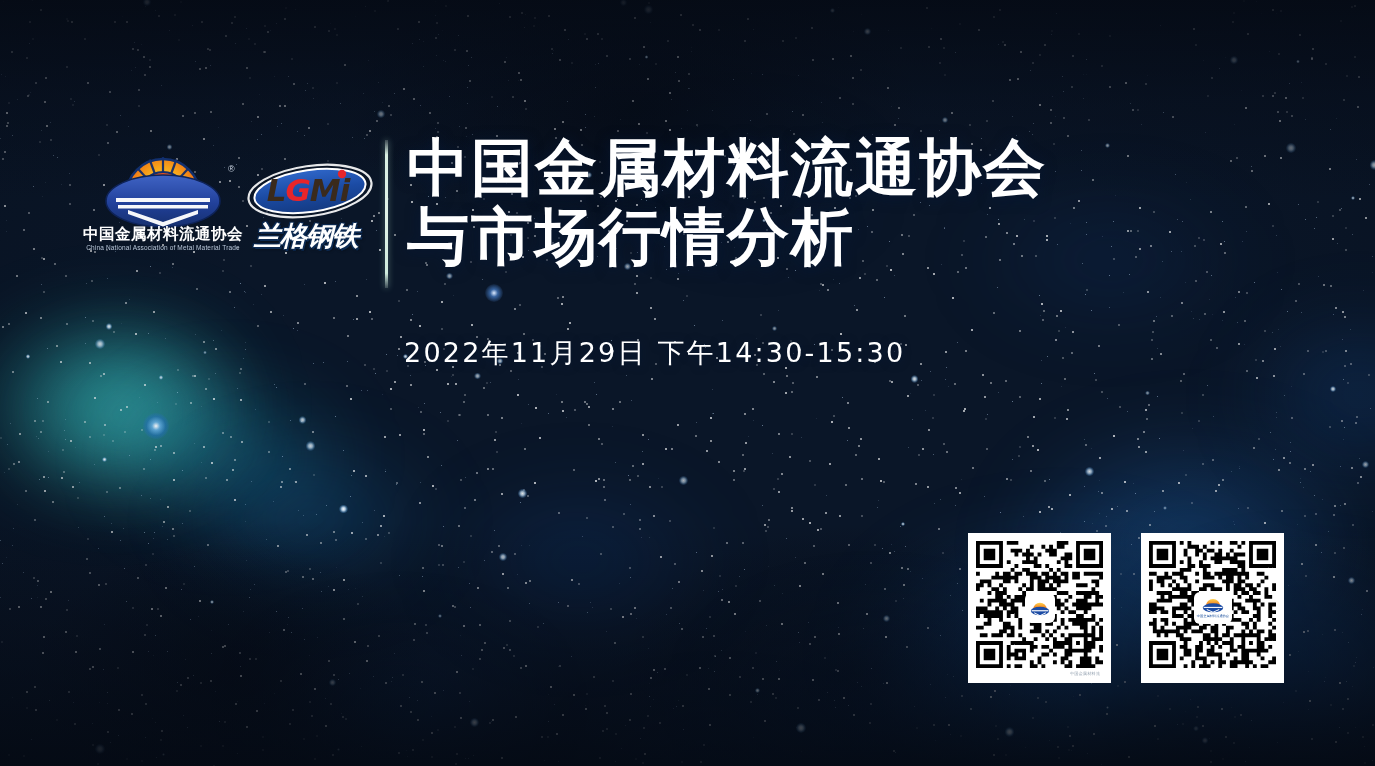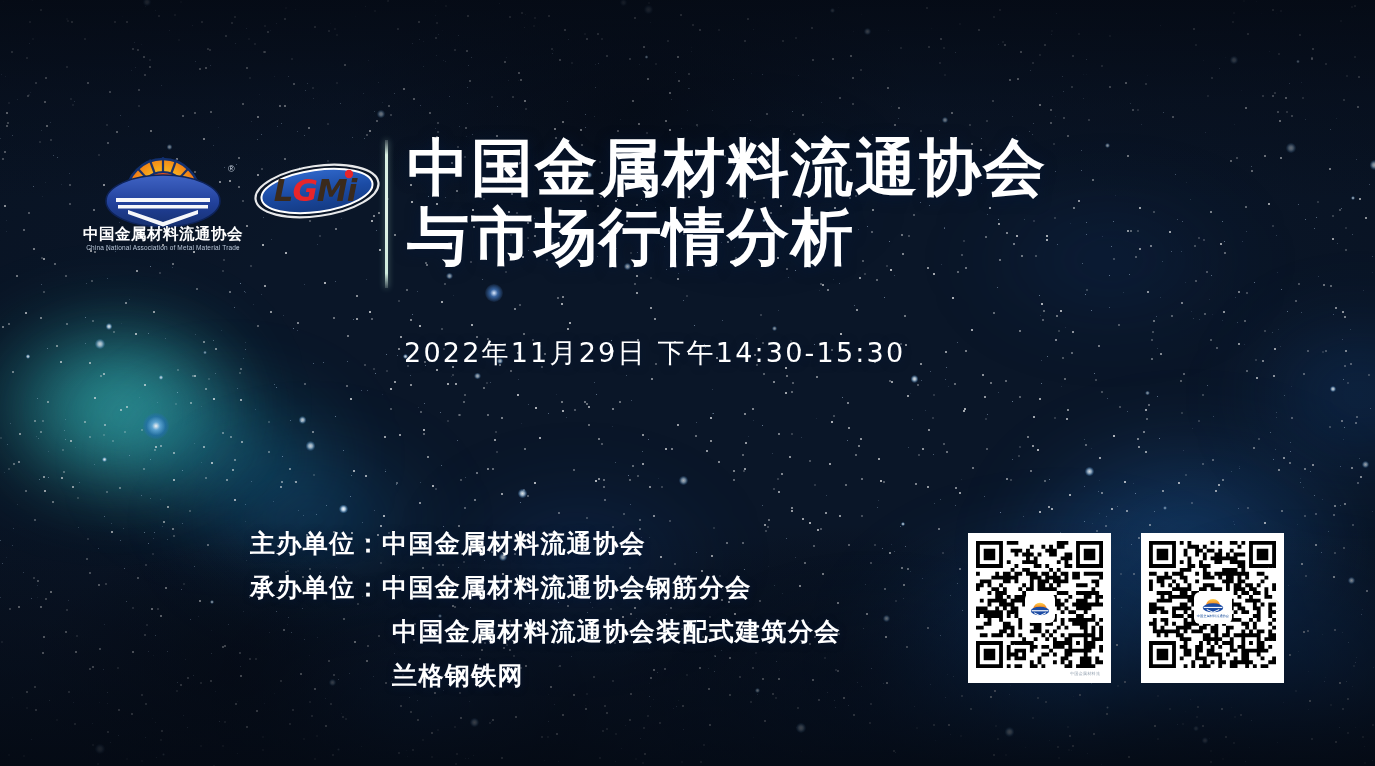--- a/index.html
+++ b/index.html
@@ -119,21 +119,21 @@
   }
 
   
   .lgmi-logo {
     position: absolute;
     left: 242px;
     top: 160px;
     width: 128px;
     height: 100px;
   }
-  .lgmi-oval { position: absolute; left: 11px; top: 0; width: 128px; height: 62px; }
+  .lgmi-oval { position: absolute; left: 4px; top: 0; width: 128px; height: 62px; }
   .lgmi-cn {
     position: absolute;
     left: 0; top: 58px;
     width: 128px;
     text-align: center;
     font-size: 27px;
     font-weight: 700;
     font-style: italic;
     color: #ffffff;
     letter-spacing: -1px;
@@ -406,35 +406,30 @@
 
           <ellipse cx="64" cy="31" rx="62" ry="25" fill="none" stroke="#ffffff" stroke-width="2.2" opacity="0.9" transform="rotate(-8 64 31)"></ellipse>
           <ellipse cx="64" cy="31" rx="56" ry="21" fill="url(#lgOval)" stroke="#ffffff" stroke-width="2" transform="rotate(-8 64 31)"></ellipse>
 
           <text x="62" y="41" text-anchor="middle" font-family="DejaVu Sans, sans-serif" font-size="31" font-weight="700" font-style="italic" fill="#ffffff" letter-spacing="-1">
             <tspan fill="#3a2a1c">L</tspan><tspan fill="#e8252a">G</tspan><tspan fill="#3a2a1c">M</tspan><tspan fill="#3a2a1c">i</tspan>
           </text>
           <circle cx="96" cy="14" r="4.2" fill="#e8252a"></circle>
         </svg>
       </div>
+      <div class="lgmi-cn">兰格钢铁</div>
     </div>
 
     <div class="divider"></div>
 
     <div class="title"><span>中国金属材料流通协会</span>
 <span>与市场行情分析</span></div>
 
     <div class="datetime">2022年11月29日 下午14:30-15:30</div>
 
-    <div class="orgs" id="orgs">
-        <div class="org-line">主办单位：中国金属材料流通协会</div>
-        <div class="org-line">承办单位：中国金属材料流通协会钢筋分会</div>
-        <div class="org-line indent">中国金属材料流通协会装配式建筑分会</div>
-        <div class="org-line indent">兰格钢铁网</div>
-      </div>
 
     <div class="qr qr-1">
       <div class="qr-canvas" id="qr1">
           <svg width="127" height="127" viewBox="0 0 33 33" style="position: absolute; left: 0px; top: 0px;">
             <rect width="33" height="33" fill="#ffffff"></rect>
             <path d="M0 0h1v1h-1zM1 0h1v1h-1zM2 0h1v1h-1zM3 0h1v1h-1zM4 0h1v1h-1zM5 0h1v1h-1zM6 0h1v1h-1zM8 0h1v1h-1zM9 0h1v1h-1zM10 0h1v1h-1zM21 0h1v1h-1zM22 0h1v1h-1zM23 0h1v1h-1zM26 0h1v1h-1zM27 0h1v1h-1zM28 0h1v1h-1zM29 0h1v1h-1zM30 0h1v1h-1zM31 0h1v1h-1zM32 0h1v1h-1zM0 1h1v1h-1zM6 1h1v1h-1zM14 1h1v1h-1zM17 1h1v1h-1zM19 1h1v1h-1zM21 1h1v1h-1zM22 1h1v1h-1zM26 1h1v1h-1zM32 1h1v1h-1zM0 2h1v1h-1zM2 2h1v1h-1zM3 2h1v1h-1zM4 2h1v1h-1zM6 2h1v1h-1zM9 2h1v1h-1zM10 2h1v1h-1zM11 2h1v1h-1zM13 2h1v1h-1zM18 2h1v1h-1zM19 2h1v1h-1zM20 2h1v1h-1zM26 2h1v1h-1zM28 2h1v1h-1zM29 2h1v1h-1zM30 2h1v1h-1zM32 2h1v1h-1zM0 3h1v1h-1zM2 3h1v1h-1zM3 3h1v1h-1zM4 3h1v1h-1zM6 3h1v1h-1zM10 3h1v1h-1zM12 3h1v1h-1zM13 3h1v1h-1zM14 3h1v1h-1zM16 3h1v1h-1zM19 3h1v1h-1zM20 3h1v1h-1zM23 3h1v1h-1zM24 3h1v1h-1zM26 3h1v1h-1zM28 3h1v1h-1zM29 3h1v1h-1zM30 3h1v1h-1zM32 3h1v1h-1zM0 4h1v1h-1zM2 4h1v1h-1zM3 4h1v1h-1zM4 4h1v1h-1zM6 4h1v1h-1zM13 4h1v1h-1zM15 4h1v1h-1zM22 4h1v1h-1zM23 4h1v1h-1zM24 4h1v1h-1zM26 4h1v1h-1zM28 4h1v1h-1zM29 4h1v1h-1zM30 4h1v1h-1zM32 4h1v1h-1zM0 5h1v1h-1zM6 5h1v1h-1zM8 5h1v1h-1zM12 5h1v1h-1zM13 5h1v1h-1zM14 5h1v1h-1zM15 5h1v1h-1zM21 5h1v1h-1zM23 5h1v1h-1zM26 5h1v1h-1zM32 5h1v1h-1zM0 6h1v1h-1zM1 6h1v1h-1zM2 6h1v1h-1zM3 6h1v1h-1zM4 6h1v1h-1zM5 6h1v1h-1zM6 6h1v1h-1zM10 6h1v1h-1zM15 6h1v1h-1zM16 6h1v1h-1zM18 6h1v1h-1zM23 6h1v1h-1zM24 6h1v1h-1zM26 6h1v1h-1zM27 6h1v1h-1zM28 6h1v1h-1zM29 6h1v1h-1zM30 6h1v1h-1zM31 6h1v1h-1zM32 6h1v1h-1zM9 7h1v1h-1zM12 7h1v1h-1zM13 7h1v1h-1zM19 7h1v1h-1zM21 7h1v1h-1zM0 8h1v1h-1zM5 8h1v1h-1zM7 8h1v1h-1zM8 8h1v1h-1zM10 8h1v1h-1zM11 8h1v1h-1zM13 8h1v1h-1zM14 8h1v1h-1zM15 8h1v1h-1zM17 8h1v1h-1zM18 8h1v1h-1zM20 8h1v1h-1zM22 8h1v1h-1zM23 8h1v1h-1zM25 8h1v1h-1zM26 8h1v1h-1zM28 8h1v1h-1zM29 8h1v1h-1zM30 8h1v1h-1zM31 8h1v1h-1zM32 8h1v1h-1zM4 9h1v1h-1zM5 9h1v1h-1zM6 9h1v1h-1zM7 9h1v1h-1zM8 9h1v1h-1zM9 9h1v1h-1zM10 9h1v1h-1zM14 9h1v1h-1zM15 9h1v1h-1zM16 9h1v1h-1zM18 9h1v1h-1zM19 9h1v1h-1zM20 9h1v1h-1zM21 9h1v1h-1zM23 9h1v1h-1zM25 9h1v1h-1zM26 9h1v1h-1zM32 9h1v1h-1zM1 10h1v1h-1zM2 10h1v1h-1zM3 10h1v1h-1zM7 10h1v1h-1zM8 10h1v1h-1zM10 10h1v1h-1zM14 10h1v1h-1zM16 10h1v1h-1zM17 10h1v1h-1zM18 10h1v1h-1zM20 10h1v1h-1zM21 10h1v1h-1zM22 10h1v1h-1zM23 10h1v1h-1zM30 10h1v1h-1zM31 10h1v1h-1zM0 11h1v1h-1zM1 11h1v1h-1zM3 11h1v1h-1zM6 11h1v1h-1zM12 11h1v1h-1zM14 11h1v1h-1zM16 11h1v1h-1zM17 11h1v1h-1zM19 11h1v1h-1zM21 11h1v1h-1zM26 11h1v1h-1zM27 11h1v1h-1zM28 11h1v1h-1zM31 11h1v1h-1zM0 12h1v1h-1zM4 12h1v1h-1zM5 12h1v1h-1zM7 12h1v1h-1zM11 12h1v1h-1zM13 12h1v1h-1zM14 12h1v1h-1zM16 12h1v1h-1zM17 12h1v1h-1zM18 12h1v1h-1zM19 12h1v1h-1zM20 12h1v1h-1zM30 12h1v1h-1zM3 13h1v1h-1zM5 13h1v1h-1zM6 13h1v1h-1zM7 13h1v1h-1zM12 13h1v1h-1zM21 13h1v1h-1zM22 13h1v1h-1zM23 13h1v1h-1zM26 13h1v1h-1zM27 13h1v1h-1zM28 13h1v1h-1zM29 13h1v1h-1zM30 13h1v1h-1zM31 13h1v1h-1zM5 14h1v1h-1zM6 14h1v1h-1zM8 14h1v1h-1zM10 14h1v1h-1zM11 14h1v1h-1zM12 14h1v1h-1zM20 14h1v1h-1zM24 14h1v1h-1zM28 14h1v1h-1zM29 14h1v1h-1zM31 14h1v1h-1zM32 14h1v1h-1zM1 15h1v1h-1zM3 15h1v1h-1zM4 15h1v1h-1zM5 15h1v1h-1zM6 15h1v1h-1zM7 15h1v1h-1zM9 15h1v1h-1zM10 15h1v1h-1zM11 15h1v1h-1zM12 15h1v1h-1zM20 15h1v1h-1zM21 15h1v1h-1zM23 15h1v1h-1zM26 15h1v1h-1zM27 15h1v1h-1zM28 15h1v1h-1zM31 15h1v1h-1zM3 16h1v1h-1zM6 16h1v1h-1zM7 16h1v1h-1zM8 16h1v1h-1zM9 16h1v1h-1zM12 16h1v1h-1zM20 16h1v1h-1zM21 16h1v1h-1zM22 16h1v1h-1zM25 16h1v1h-1zM26 16h1v1h-1zM27 16h1v1h-1zM28 16h1v1h-1zM29 16h1v1h-1zM30 16h1v1h-1zM31 16h1v1h-1zM32 16h1v1h-1zM0 17h1v1h-1zM1 17h1v1h-1zM2 17h1v1h-1zM5 17h1v1h-1zM7 17h1v1h-1zM9 17h1v1h-1zM10 17h1v1h-1zM21 17h1v1h-1zM23 17h1v1h-1zM26 17h1v1h-1zM27 17h1v1h-1zM28 17h1v1h-1zM29 17h1v1h-1zM0 18h1v1h-1zM1 18h1v1h-1zM2 18h1v1h-1zM3 18h1v1h-1zM4 18h1v1h-1zM5 18h1v1h-1zM6 18h1v1h-1zM8 18h1v1h-1zM9 18h1v1h-1zM10 18h1v1h-1zM22 18h1v1h-1zM24 18h1v1h-1zM25 18h1v1h-1zM28 18h1v1h-1zM0 19h1v1h-1zM2 19h1v1h-1zM3 19h1v1h-1zM4 19h1v1h-1zM5 19h1v1h-1zM6 19h1v1h-1zM8 19h1v1h-1zM10 19h1v1h-1zM20 19h1v1h-1zM26 19h1v1h-1zM27 19h1v1h-1zM30 19h1v1h-1zM3 20h1v1h-1zM6 20h1v1h-1zM11 20h1v1h-1zM15 20h1v1h-1zM18 20h1v1h-1zM19 20h1v1h-1zM20 20h1v1h-1zM22 20h1v1h-1zM24 20h1v1h-1zM25 20h1v1h-1zM26 20h1v1h-1zM27 20h1v1h-1zM28 20h1v1h-1zM29 20h1v1h-1zM30 20h1v1h-1zM32 20h1v1h-1zM2 21h1v1h-1zM3 21h1v1h-1zM7 21h1v1h-1zM8 21h1v1h-1zM11 21h1v1h-1zM14 21h1v1h-1zM15 21h1v1h-1zM16 21h1v1h-1zM18 21h1v1h-1zM19 21h1v1h-1zM22 21h1v1h-1zM25 21h1v1h-1zM26 21h1v1h-1zM27 21h1v1h-1zM28 21h1v1h-1zM31 21h1v1h-1zM0 22h1v1h-1zM1 22h1v1h-1zM7 22h1v1h-1zM8 22h1v1h-1zM9 22h1v1h-1zM11 22h1v1h-1zM15 22h1v1h-1zM16 22h1v1h-1zM21 22h1v1h-1zM23 22h1v1h-1zM27 22h1v1h-1zM28 22h1v1h-1zM30 22h1v1h-1zM32 22h1v1h-1zM6 23h1v1h-1zM7 23h1v1h-1zM9 23h1v1h-1zM14 23h1v1h-1zM15 23h1v1h-1zM16 23h1v1h-1zM18 23h1v1h-1zM20 23h1v1h-1zM28 23h1v1h-1zM30 23h1v1h-1zM32 23h1v1h-1zM1 24h1v1h-1zM2 24h1v1h-1zM4 24h1v1h-1zM5 24h1v1h-1zM6 24h1v1h-1zM8 24h1v1h-1zM9 24h1v1h-1zM11 24h1v1h-1zM17 24h1v1h-1zM19 24h1v1h-1zM22 24h1v1h-1zM24 24h1v1h-1zM25 24h1v1h-1zM26 24h1v1h-1zM27 24h1v1h-1zM28 24h1v1h-1zM29 24h1v1h-1zM30 24h1v1h-1zM32 24h1v1h-1zM12 25h1v1h-1zM15 25h1v1h-1zM18 25h1v1h-1zM20 25h1v1h-1zM23 25h1v1h-1zM24 25h1v1h-1zM28 25h1v1h-1zM30 25h1v1h-1zM31 25h1v1h-1zM32 25h1v1h-1zM0 26h1v1h-1zM1 26h1v1h-1zM2 26h1v1h-1zM3 26h1v1h-1zM4 26h1v1h-1zM5 26h1v1h-1zM6 26h1v1h-1zM9 26h1v1h-1zM10 26h1v1h-1zM11 26h1v1h-1zM12 26h1v1h-1zM13 26h1v1h-1zM14 26h1v1h-1zM20 26h1v1h-1zM21 26h1v1h-1zM22 26h1v1h-1zM23 26h1v1h-1zM24 26h1v1h-1zM26 26h1v1h-1zM28 26h1v1h-1zM29 26h1v1h-1zM30 26h1v1h-1zM0 27h1v1h-1zM6 27h1v1h-1zM8 27h1v1h-1zM14 27h1v1h-1zM15 27h1v1h-1zM17 27h1v1h-1zM18 27h1v1h-1zM20 27h1v1h-1zM21 27h1v1h-1zM22 27h1v1h-1zM24 27h1v1h-1zM28 27h1v1h-1zM29 27h1v1h-1zM30 27h1v1h-1zM32 27h1v1h-1zM0 28h1v1h-1zM2 28h1v1h-1zM3 28h1v1h-1zM4 28h1v1h-1zM6 28h1v1h-1zM8 28h1v1h-1zM10 28h1v1h-1zM11 28h1v1h-1zM12 28h1v1h-1zM14 28h1v1h-1zM19 28h1v1h-1zM23 28h1v1h-1zM24 28h1v1h-1zM25 28h1v1h-1zM26 28h1v1h-1zM27 28h1v1h-1zM28 28h1v1h-1zM29 28h1v1h-1zM32 28h1v1h-1zM0 29h1v1h-1zM2 29h1v1h-1zM3 29h1v1h-1zM4 29h1v1h-1zM6 29h1v1h-1zM8 29h1v1h-1zM9 29h1v1h-1zM10 29h1v1h-1zM12 29h1v1h-1zM17 29h1v1h-1zM18 29h1v1h-1zM20 29h1v1h-1zM23 29h1v1h-1zM24 29h1v1h-1zM28 29h1v1h-1zM0 30h1v1h-1zM2 30h1v1h-1zM3 30h1v1h-1zM4 30h1v1h-1zM6 30h1v1h-1zM8 30h1v1h-1zM10 30h1v1h-1zM11 30h1v1h-1zM12 30h1v1h-1zM16 30h1v1h-1zM22 30h1v1h-1zM23 30h1v1h-1zM27 30h1v1h-1zM28 30h1v1h-1zM29 30h1v1h-1zM31 30h1v1h-1zM0 31h1v1h-1zM6 31h1v1h-1zM14 31h1v1h-1zM16 31h1v1h-1zM20 31h1v1h-1zM22 31h1v1h-1zM24 31h1v1h-1zM27 31h1v1h-1zM28 31h1v1h-1zM29 31h1v1h-1zM31 31h1v1h-1zM32 31h1v1h-1zM0 32h1v1h-1zM1 32h1v1h-1zM2 32h1v1h-1zM3 32h1v1h-1zM4 32h1v1h-1zM5 32h1v1h-1zM6 32h1v1h-1zM8 32h1v1h-1zM10 32h1v1h-1zM11 32h1v1h-1zM14 32h1v1h-1zM15 32h1v1h-1zM17 32h1v1h-1zM23 32h1v1h-1zM24 32h1v1h-1zM26 32h1v1h-1zM27 32h1v1h-1zM28 32h1v1h-1zM29 32h1v1h-1zM30 32h1v1h-1z" fill="#000000"></path>
           </svg>
         <div class="qr-center-logo" style="width:26px;height:26px;">
           <svg viewBox="0 0 24 20" width="20" height="17" xmlns="http://www.w3.org/2000/svg">
             <defs>

